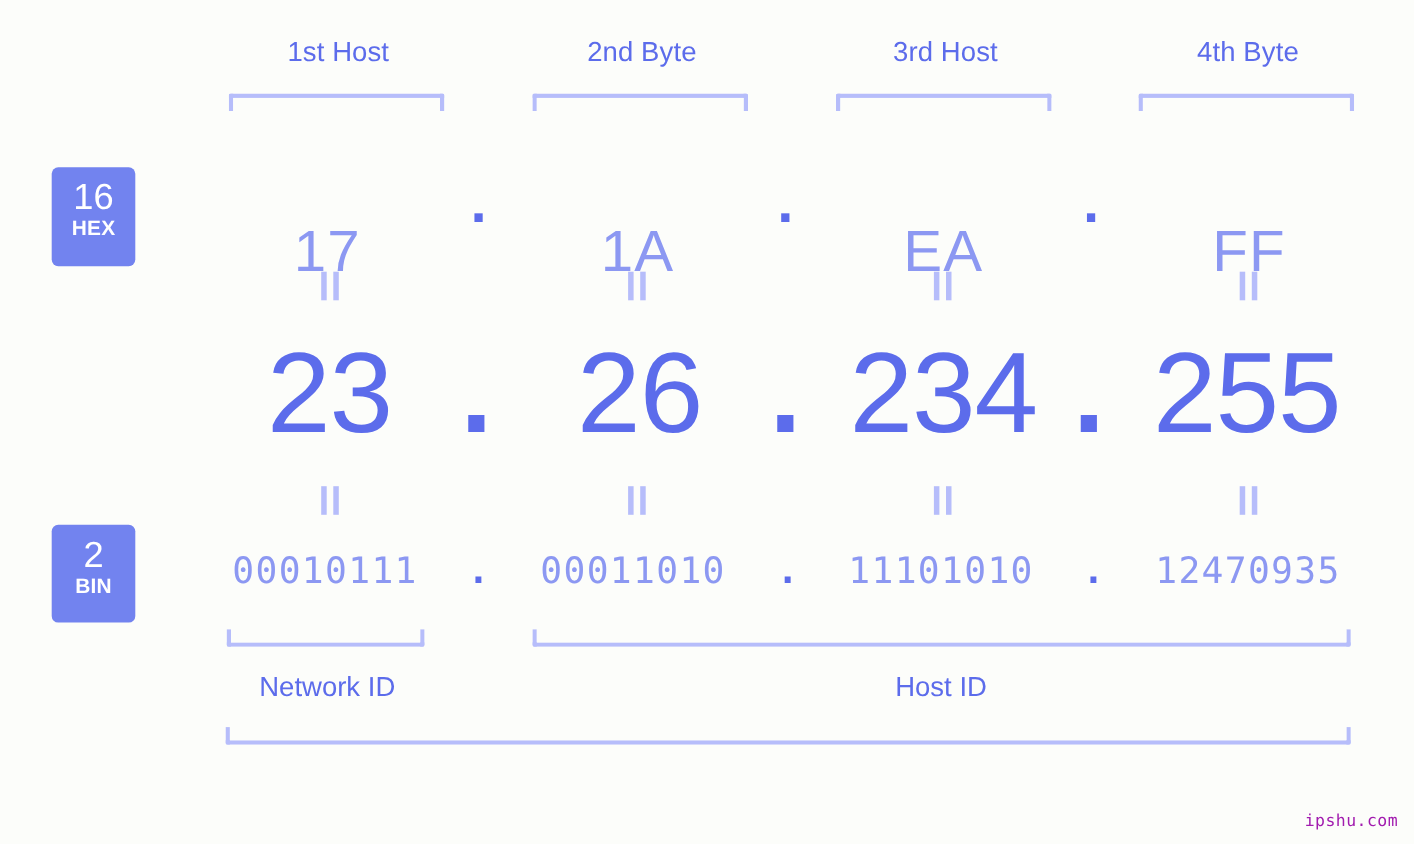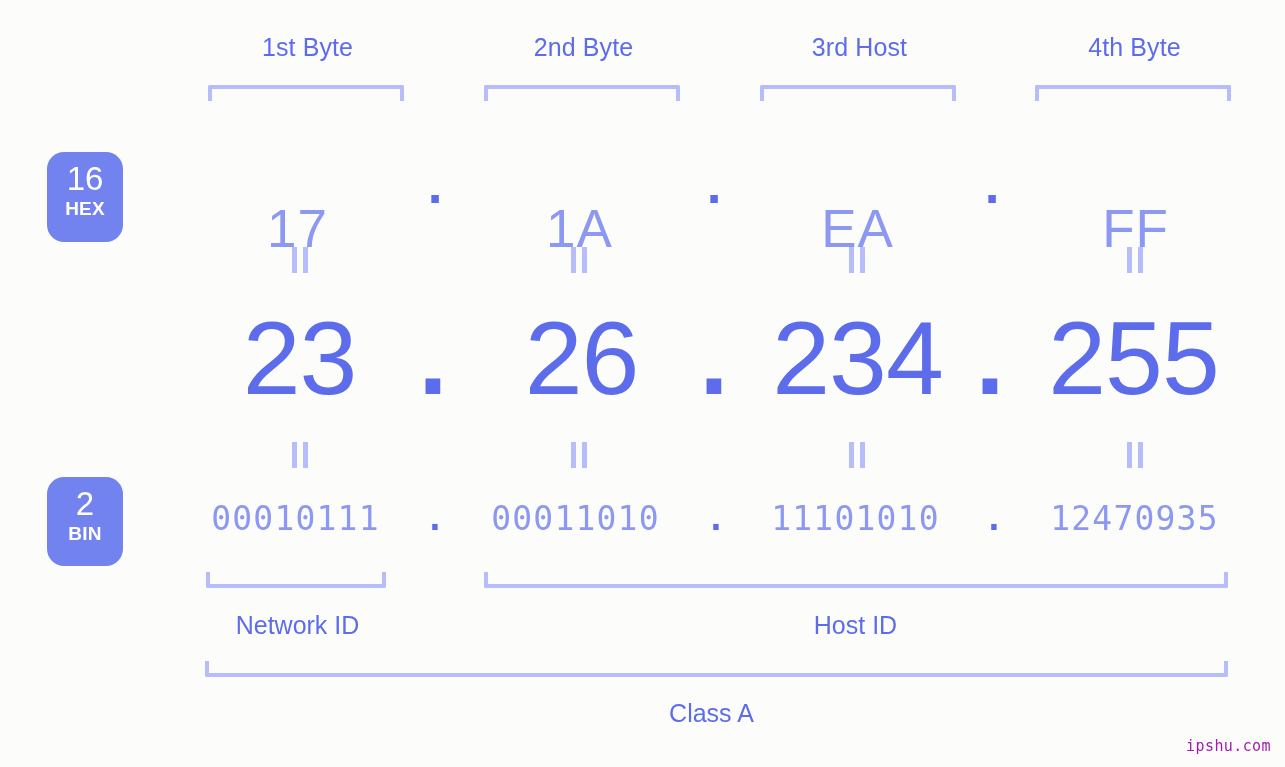--- a/index.html
+++ b/index.html
@@ -50,21 +50,21 @@
     border-bottom-left-radius: 2px;
     border-bottom-right-radius: 2px;
   }
 
   
   .badge {
     position: absolute;
     left: 47px;
     width: 76px;
     background: #7283ef;
-    border-radius: 17px;
+    border-radius: 6px;
     color: #ffffff;
     text-align: center;
     box-sizing: border-box;
     padding-top: 9px;
   }
   .badge.hex  { top: 152px; height: 90px; }
   .badge.dec  { top: 313px; height: 90px; }
   .badge.bin  { top: 477px; height: 89px; }
   .badge-num {
     display: block;
@@ -181,21 +181,21 @@
     font-size: 15px;
     color: #a21caf;
     letter-spacing: 0.4px;
   }
 </style>
 </head>
 <body>
 
 <div class="stage">
 
-  <div class="byte-label" style="left:210px; width:195px;">1st Byte</div>
+  <div class="byte-label" style="left:210px; width:195px;">1st Host</div>
   <div class="byte-label" style="left:486px; width:195px;">2nd Byte</div>
   <div class="byte-label" style="left:762px; width:195px;">3rd Host</div>
   <div class="byte-label" style="left:1037px; width:195px;">4th Byte</div>
 
   <div class="bracket bracket-top" style="left:208px; top:85px; width:196px; height:16px;"></div>
   <div class="bracket bracket-top" style="left:484px; top:85px; width:196px; height:16px;"></div>
   <div class="bracket bracket-top" style="left:760px; top:85px; width:196px; height:16px;"></div>
   <div class="bracket bracket-top" style="left:1035px; top:85px; width:196px; height:16px;"></div>
 
   <div class="badge hex">
@@ -271,17 +271,16 @@
     <div class="val" style="left:1037px; width:195px;">12470935</div>
   </div>
 
   <div class="bracket bracket-bottom" style="left:206px; top:572px; width:180px; height:16px;"></div>
   <div class="bracket bracket-bottom" style="left:484px; top:572px; width:744px; height:16px;"></div>
 
   <div class="id-label" style="left:758px; top:611px; width:195px;">Host ID</div>
   <div class="id-label" style="left:200px; top:611px; width:195px;">Network ID</div>
 
   <div class="bracket bracket-bottom" style="left:205px; top:661px; width:1023px; height:16px;"></div>
-  <div class="id-label" style="left:614px; top:699px; width:195px;">Class A</div>
 
   <div class="watermark">ipshu.com</div>
 
 </div>
 
 </body></html>

